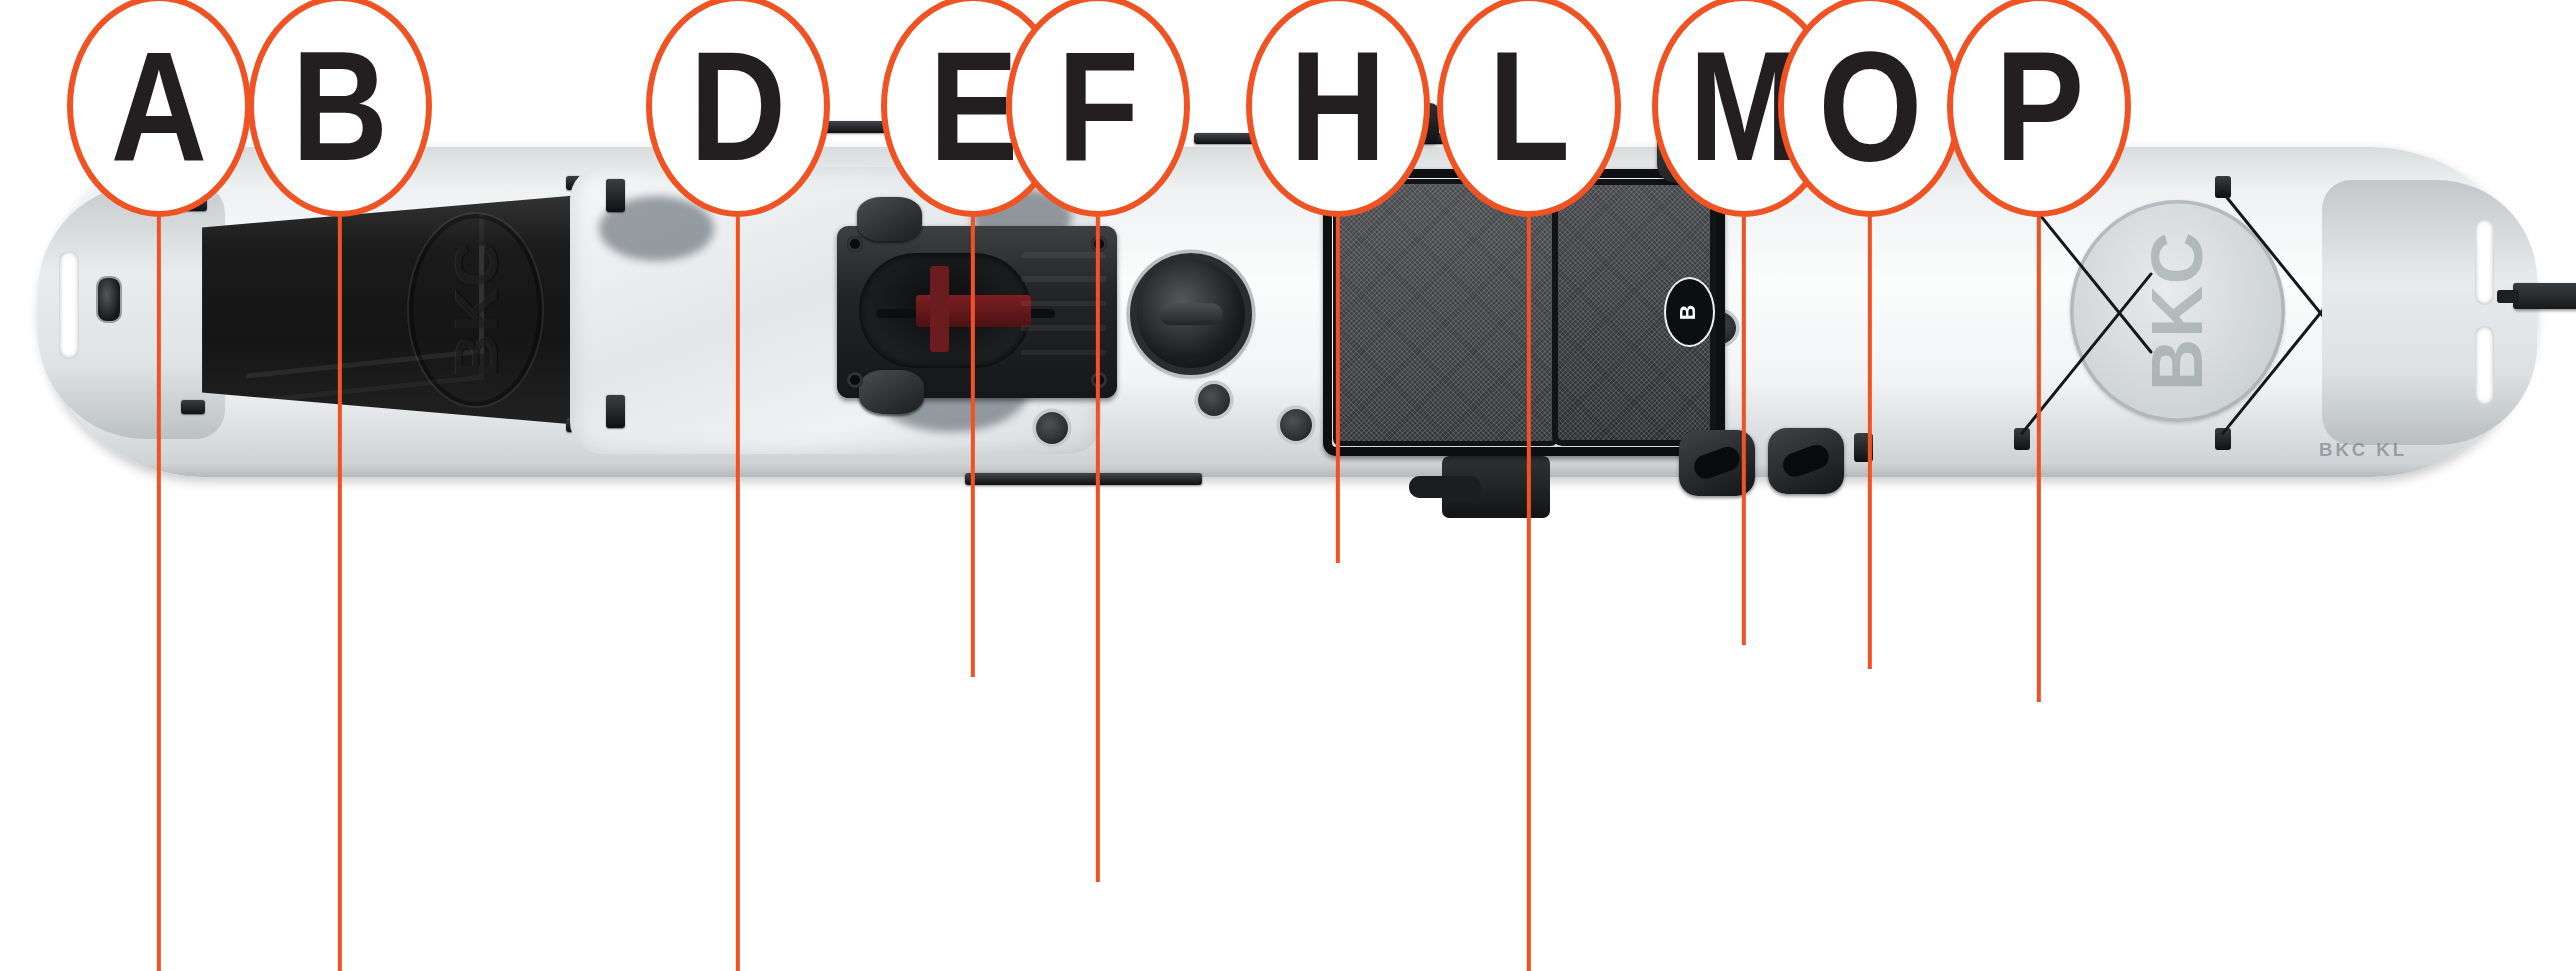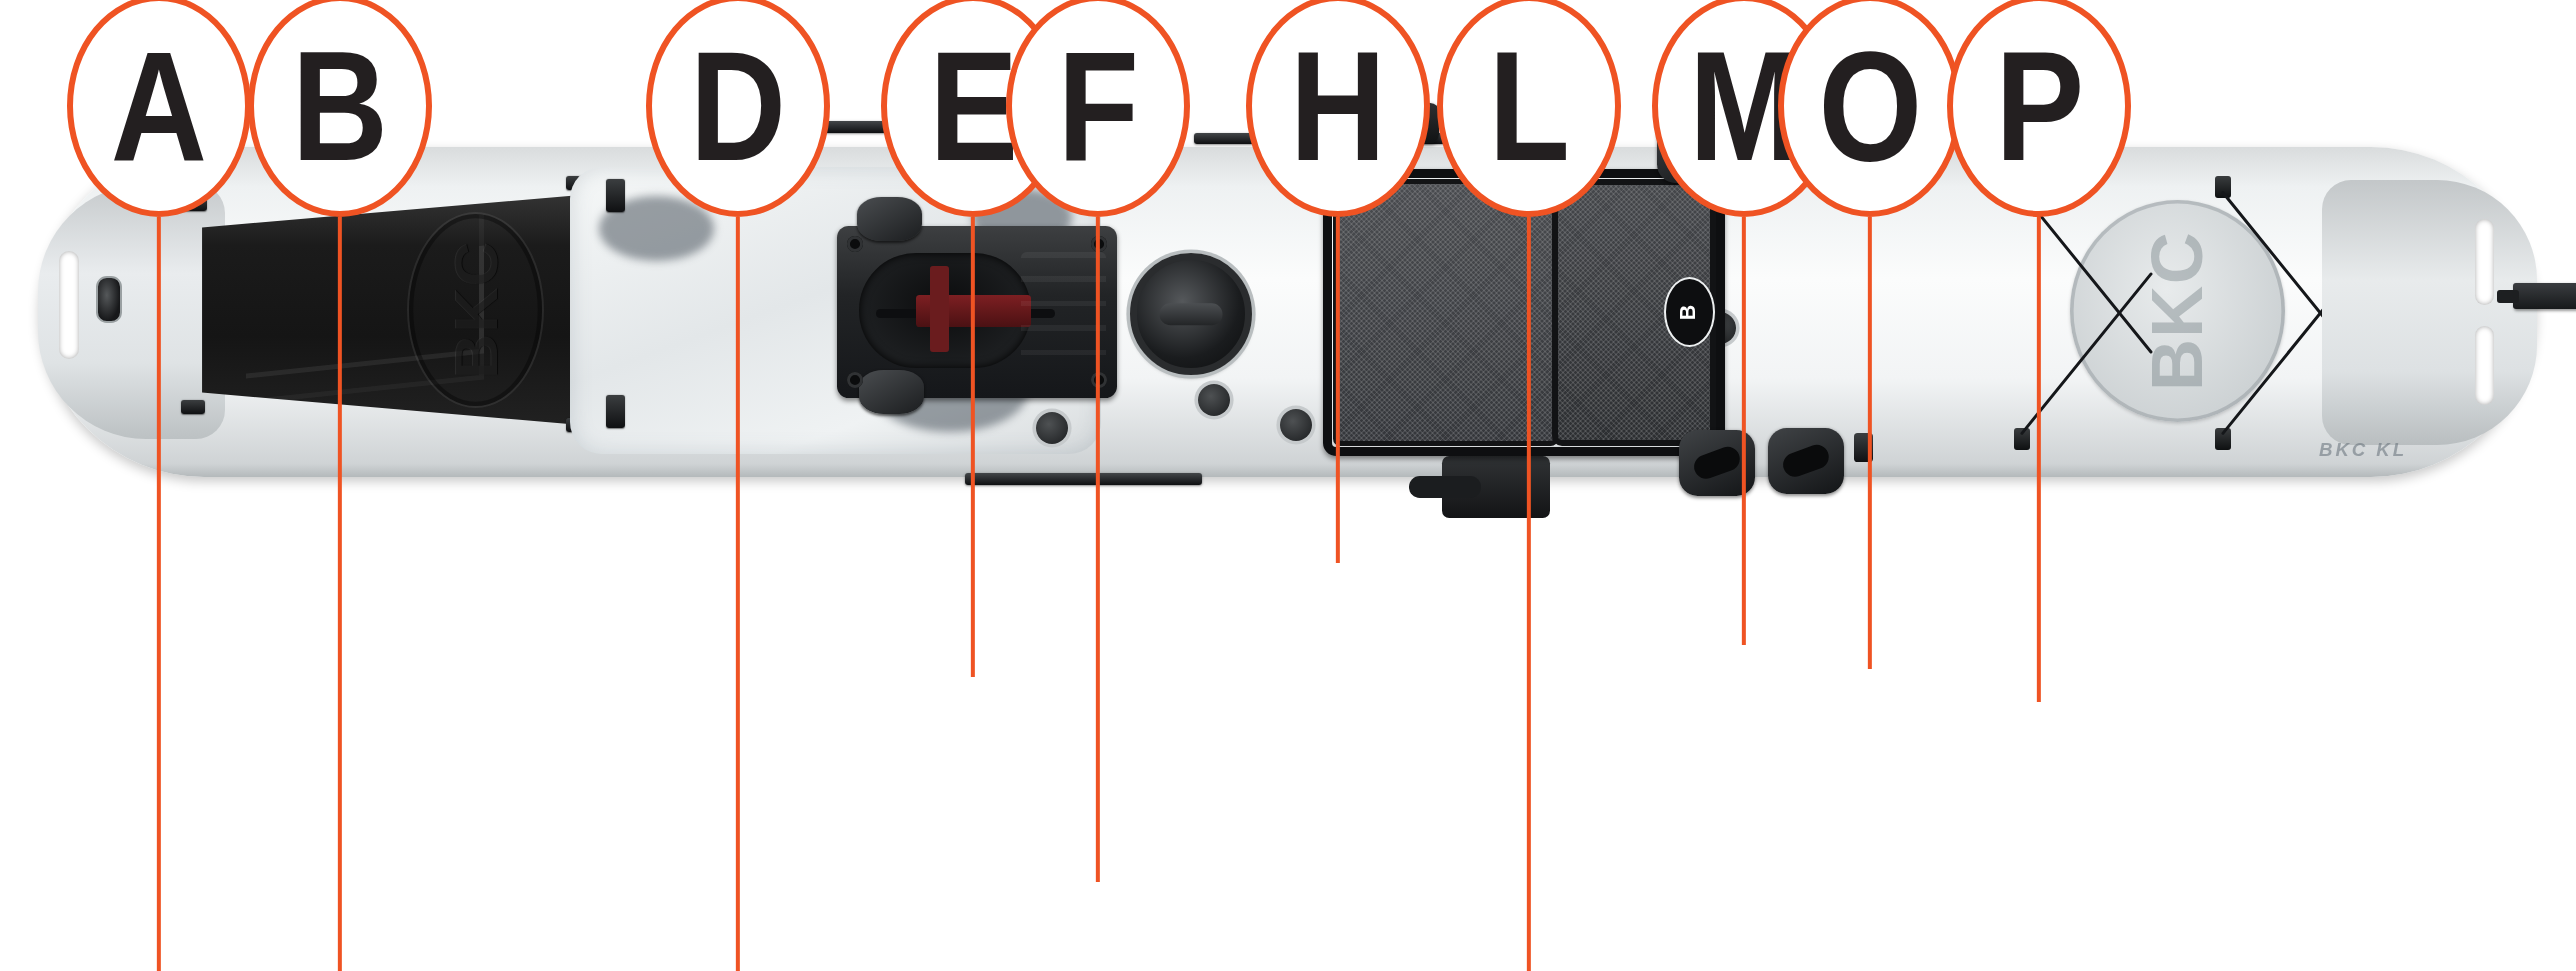--- a/index.html
+++ b/index.html
@@ -246,21 +246,21 @@
   }
   .bungee{position:absolute;height:2.9px;background:#15171a;transform-origin:0 50%;border-radius:1.4px;}
   .bungee-anchor{
     position:absolute;width:16px;height:21.5px;border-radius:2.9px;
     background:linear-gradient(180deg,#3a3d3f,#0e1011);
   }
 
   .hull-text{
     position:absolute;right:129px;bottom:16px;
     font-size:18.7px;font-weight:bold;letter-spacing:2.9px;
-    color:rgba(100,112,120,.55);font-style:italic;
+    color:rgba(100,112,120,.55);
   }
 </style>
 </head>
 <body>
 
 <div id="stage">
 
   <div id="kayak">
 
     <div class="hull"></div>

